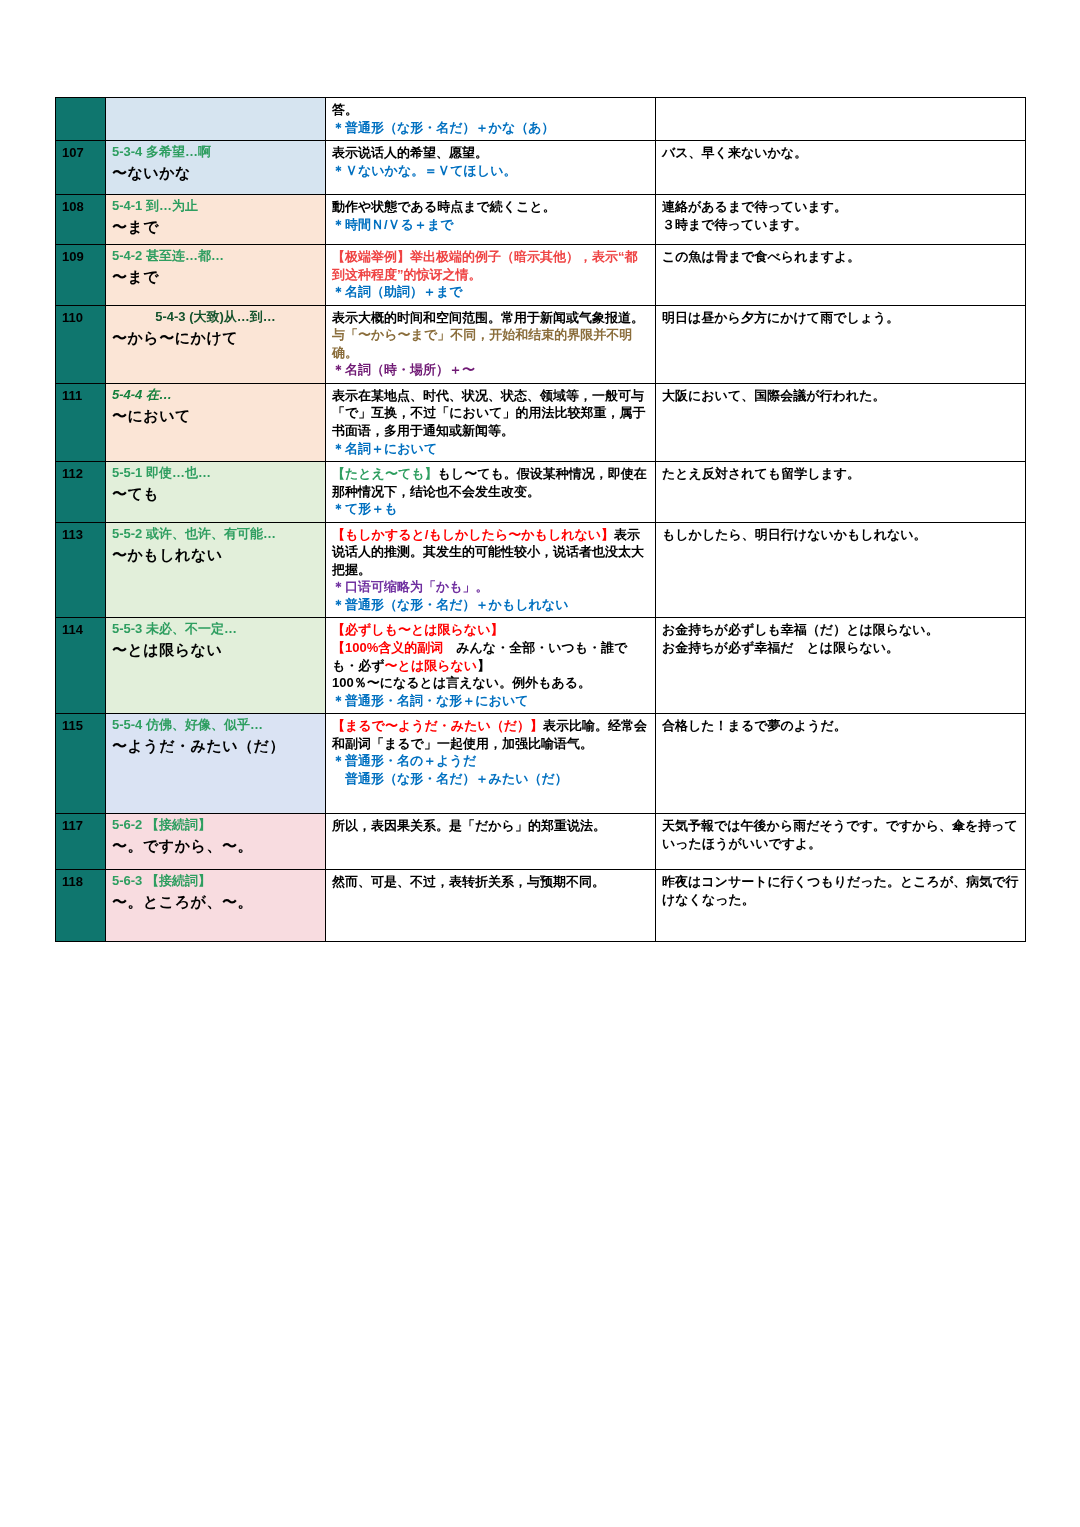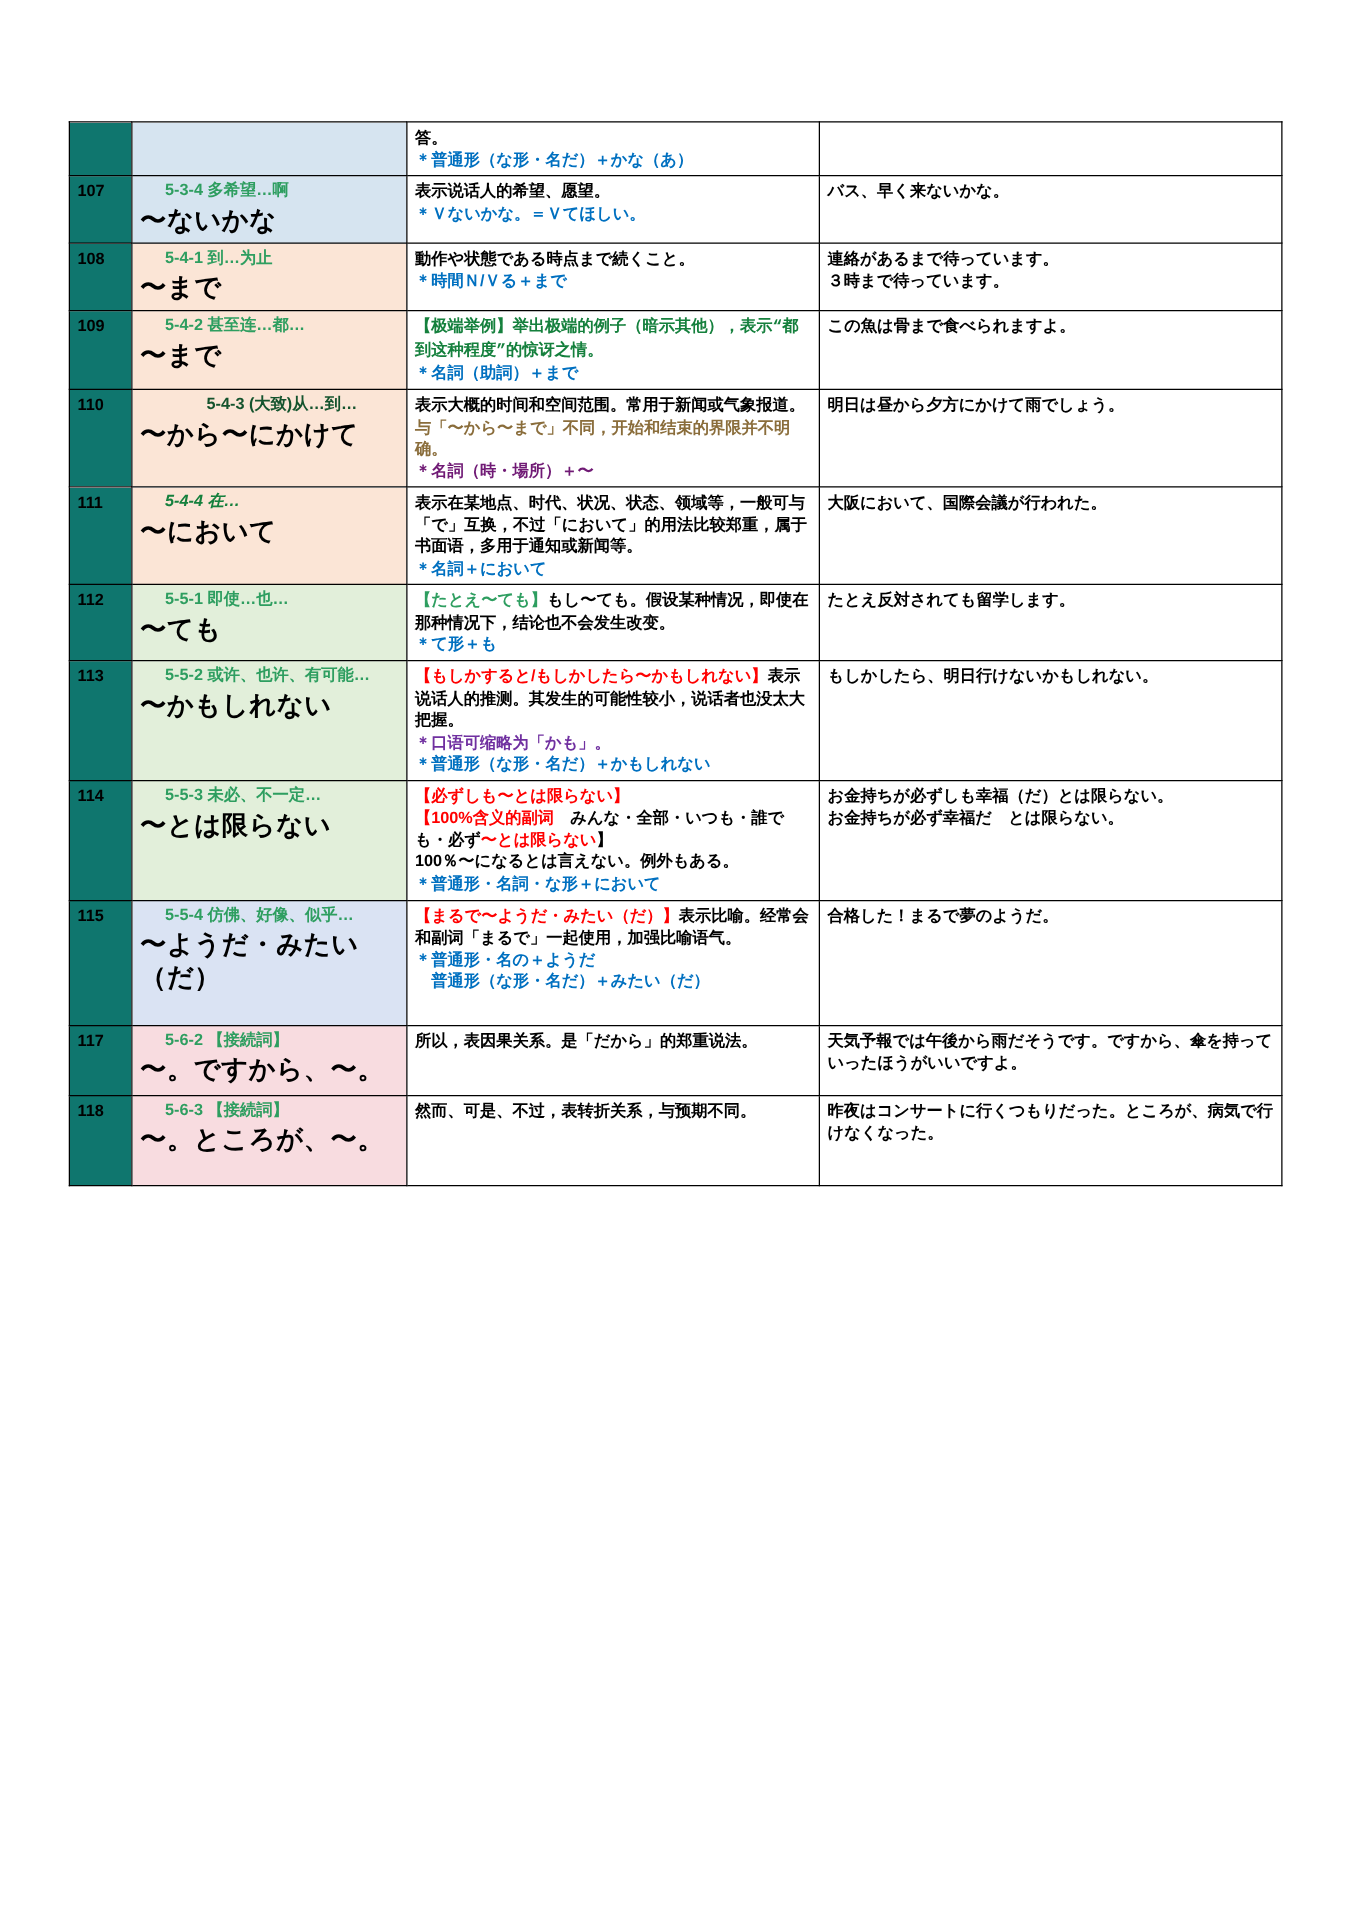--- a/index.html
+++ b/index.html
@@ -18,22 +18,22 @@
     border: 1.5px solid #000;
     vertical-align: top;
     padding: 3px 6px 4px 6px;
     font-weight: bold;
     font-size: 13px;
     line-height: 1.35;
     color: #000;
     overflow: hidden;
   }
   td.num { font-size: 15px; padding-left: 9px; background: #0f766e; }
-  td.title .heading { font-size: 13px; line-height: 1.3; margin-left: 20px; }
-  td.title .pattern { font-size: 21px; line-height: 1.25; margin-top: 3px; color: #000; letter-spacing: 0.5px; }
+  td.title .heading { font-size: 13px; line-height: 1.3; }
+  td.title .pattern { font-size: 15px; line-height: 1.25; margin-top: 3px; color: #000; letter-spacing: 0.5px; }
   td.expl .line { margin: 0; }
   td.example div { margin: 0; }
   
   #tbody tr:nth-child(1)  { height: 42px; }
   #tbody tr:nth-child(2)  { height: 54px; }
   #tbody tr:nth-child(3)  { height: 50px; }
   #tbody tr:nth-child(4)  { height: 54px; }
   #tbody tr:nth-child(5)  { height: 78px; }
   #tbody tr:nth-child(6)  { height: 76px; }
   #tbody tr:nth-child(7)  { height: 56px; }
@@ -95,21 +95,21 @@
             <div>３時まで待っています。</div>
           </td>
         </tr>
         <tr>
           <td class="num">109</td>
           <td class="title" style="background: rgb(251, 229, 214);">
             <div class="heading" style="color: rgb(46, 158, 96);">5-4-2 甚至连…都…</div>
             <div class="pattern">〜まで</div>
           </td>
           <td class="expl">
-            <div class="line"><span style="color: #15803d; font-family: Liberation Mono, monospace;">【极端举例】举出极端的例子（暗示其他），表示“都到这种程度”的惊讶之情。</span></div>
+            <div class="line"><span style="color: #ef4444;">【极端举例】举出极端的例子（暗示其他），表示“都到这种程度”的惊讶之情。</span></div>
             <div class="line"><span style="color: rgb(0, 112, 192);">＊名詞（助詞）＋まで</span></div>
           </td>
           <td class="example">
             <div>この魚は骨まで食べられますよ。</div>
           </td>
         </tr>
         <tr>
           <td class="num">110</td>
           <td class="title" style="background: rgb(251, 229, 214);">
             <div class="heading" style="color: #14532d; text-align: center;">5-4-3 (大致)从…到…</div>

